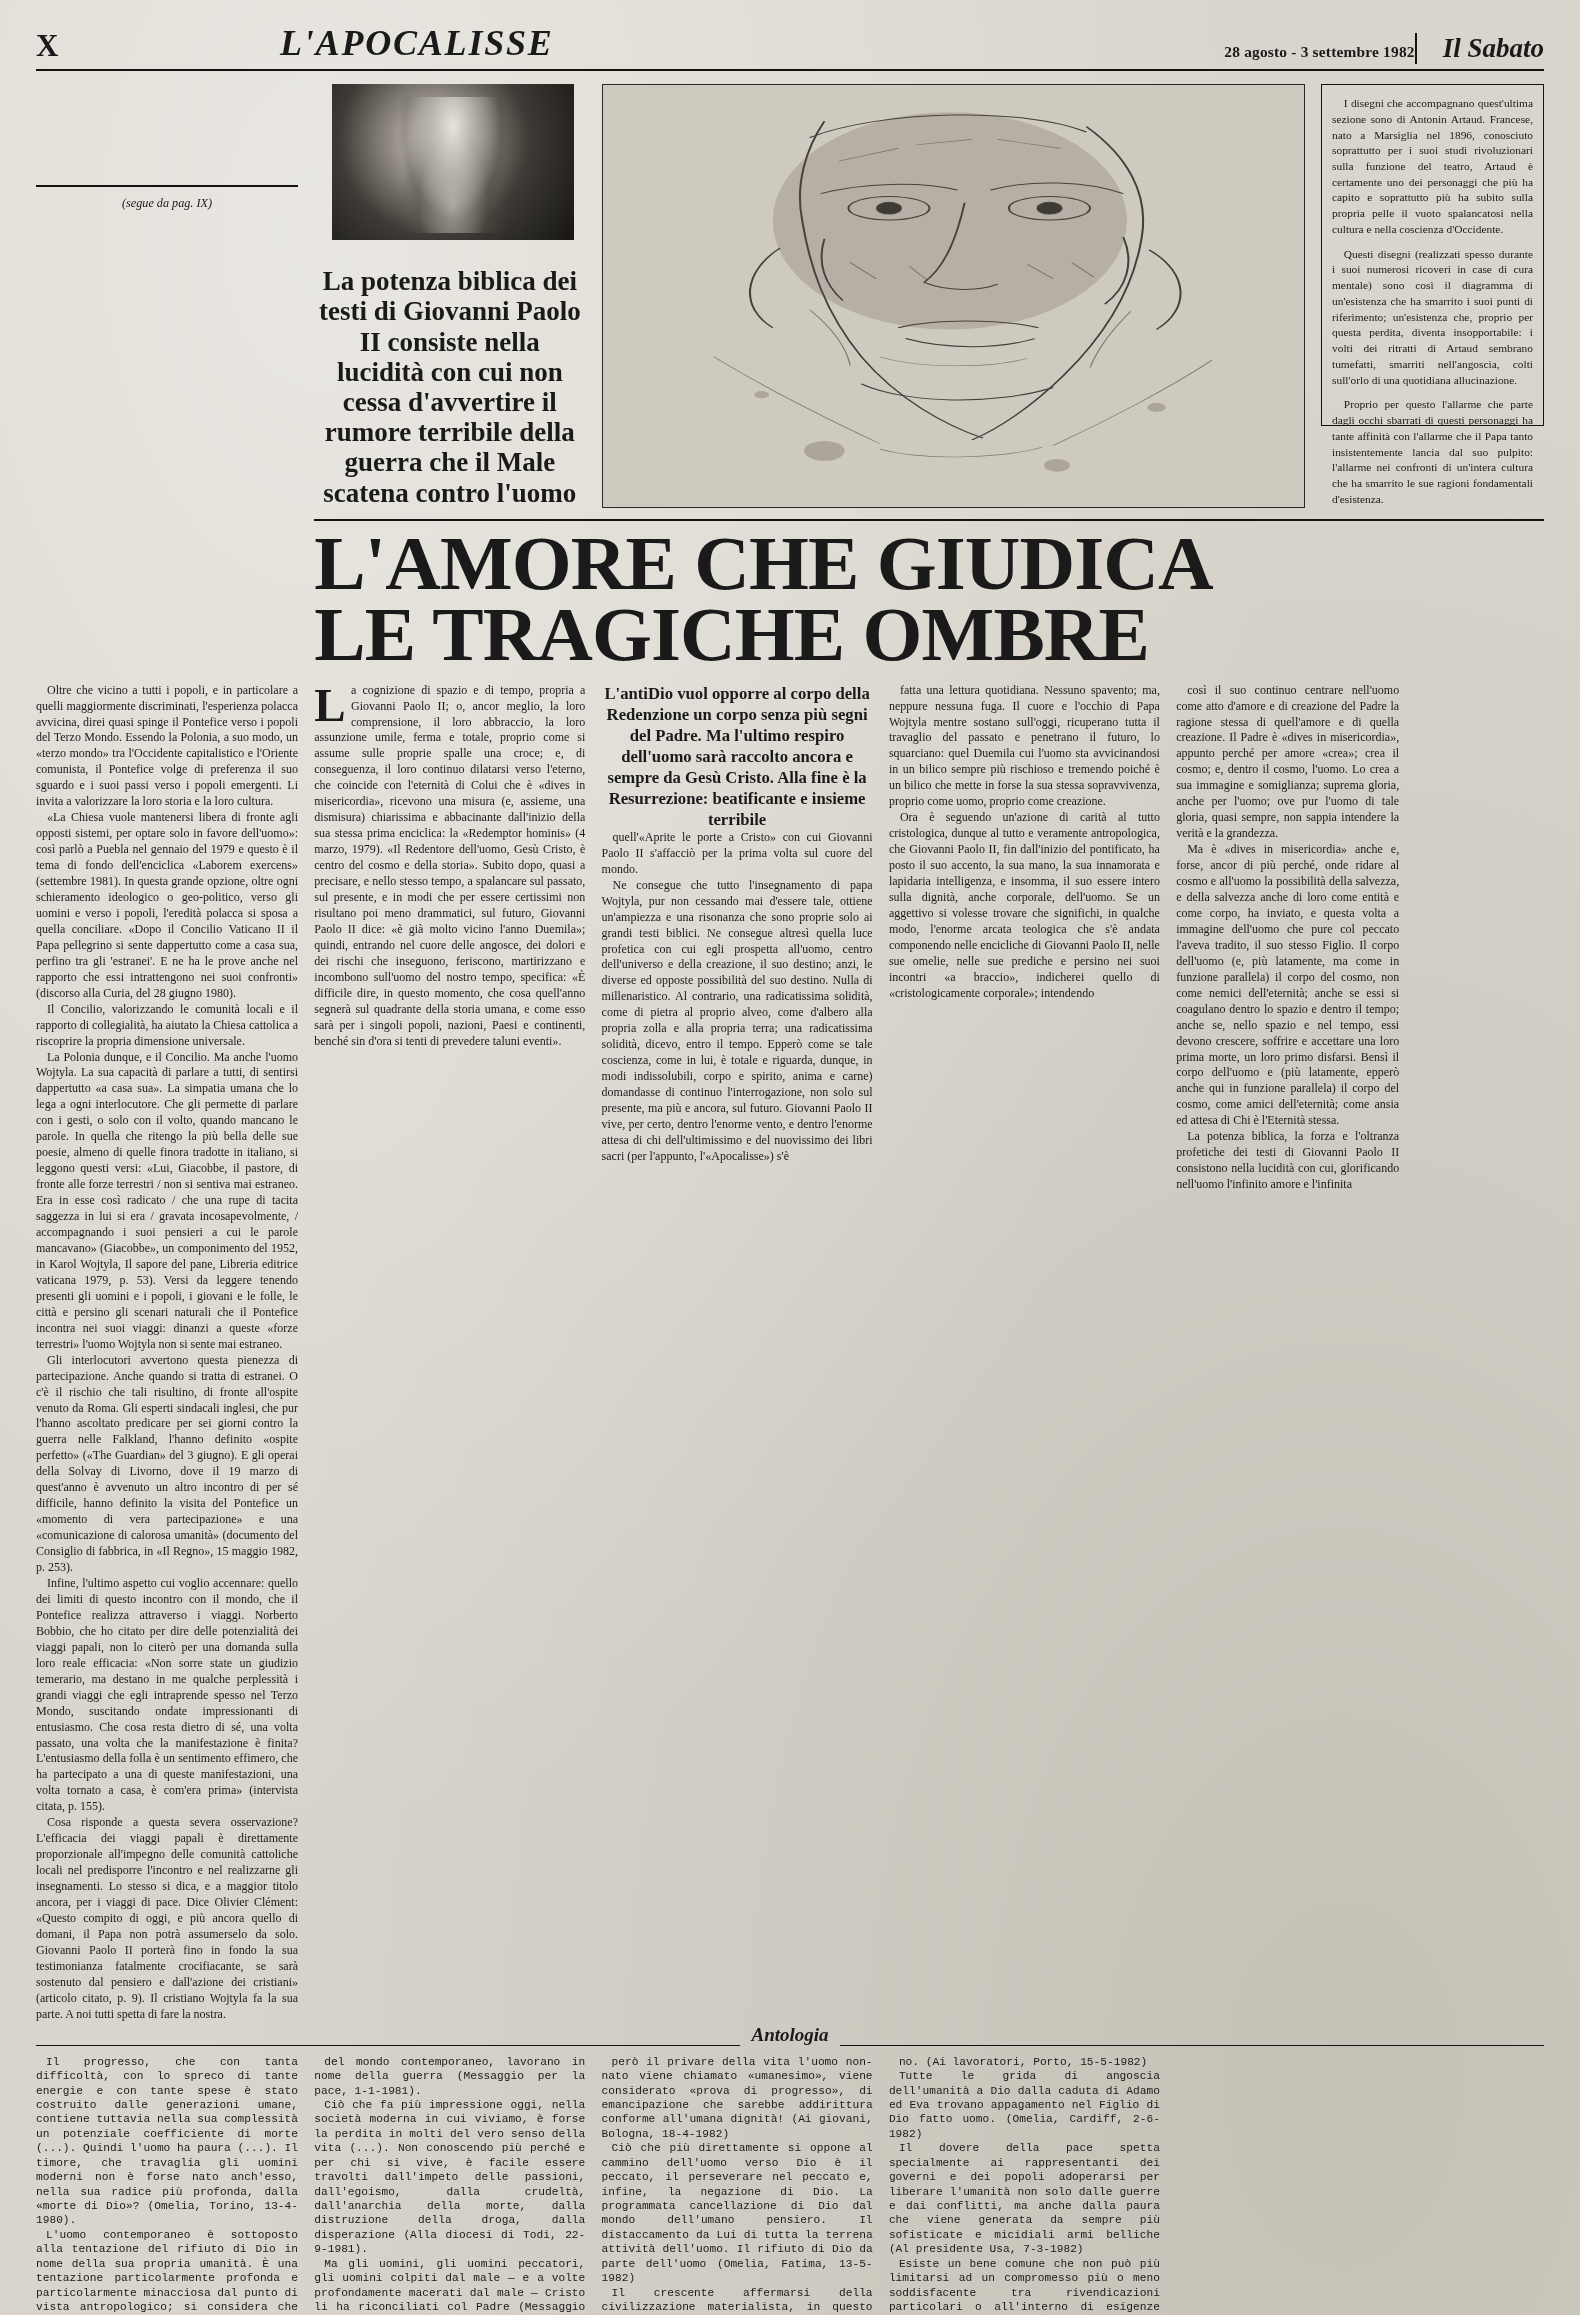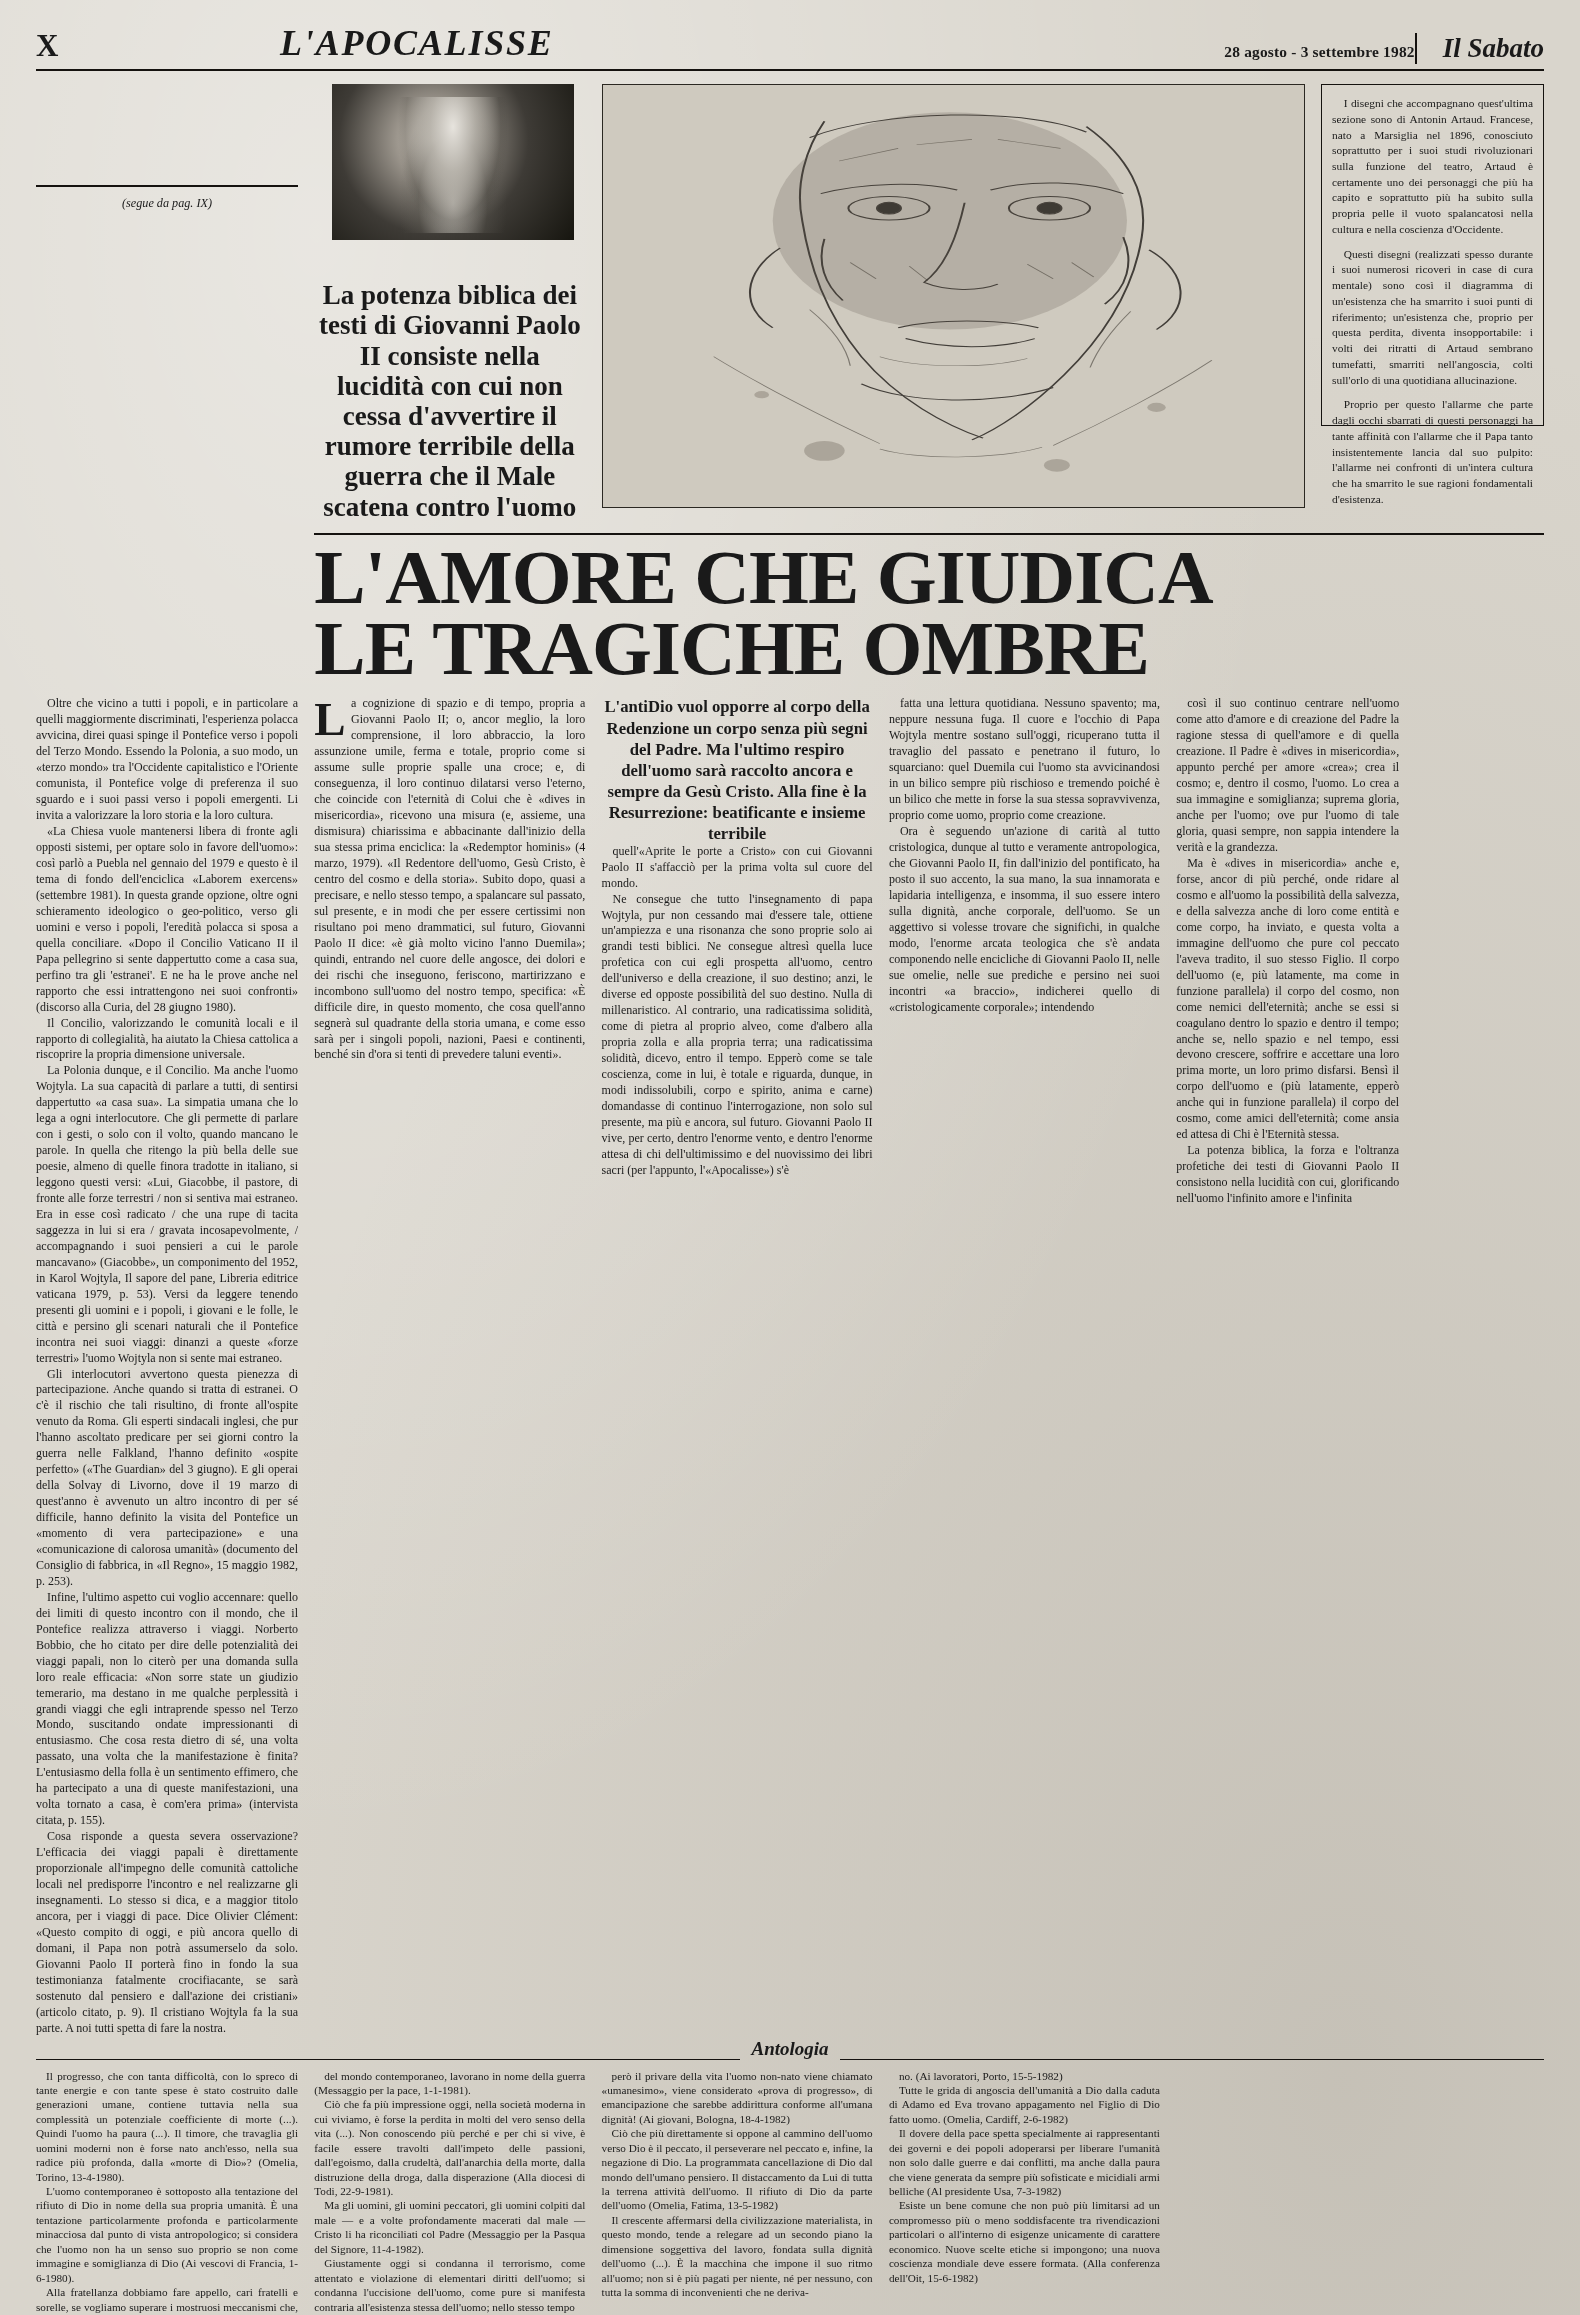--- a/index.html
+++ b/index.html
@@ -114,21 +114,21 @@
 
   .kicker-col {
     width: 271px;
   }
   .kicker {
     font-family: "Liberation Serif", serif;
     font-weight: bold;
     font-size: 27px;
     line-height: 1.12;
     text-align: center;
-    padding-top: 40px;
+    padding-top: 26px;
   }
 
   .portrait-wrap {
     flex: 1;
     border: 1.8px solid #2b2822;
     background: #c6c1b6;
     position: relative;
     overflow: hidden;
     height: 422px;
   }
@@ -222,21 +222,21 @@
   .antologia {
     display: flex;
     gap: 16.3px;
     margin-top: 9px;
   }
   .a-col {
     font-size: 11.2px;
     line-height: 1.29;
     text-align: justify;
   }
-  .a-col p { margin: 0; text-indent: 10px; }
+  .a-col p { margin: 0; text-indent: 10px; font-family: Liberation Mono, monospace; }
   .a1 { width: 262px; }
   .a2 { width: 271px; }
   .a3 { width: 271px; }
   .a4 { width: 271px; }
   .a5 { width: 223px; }
 </style>
 </head>
 <body>
 
 <div class="page">

